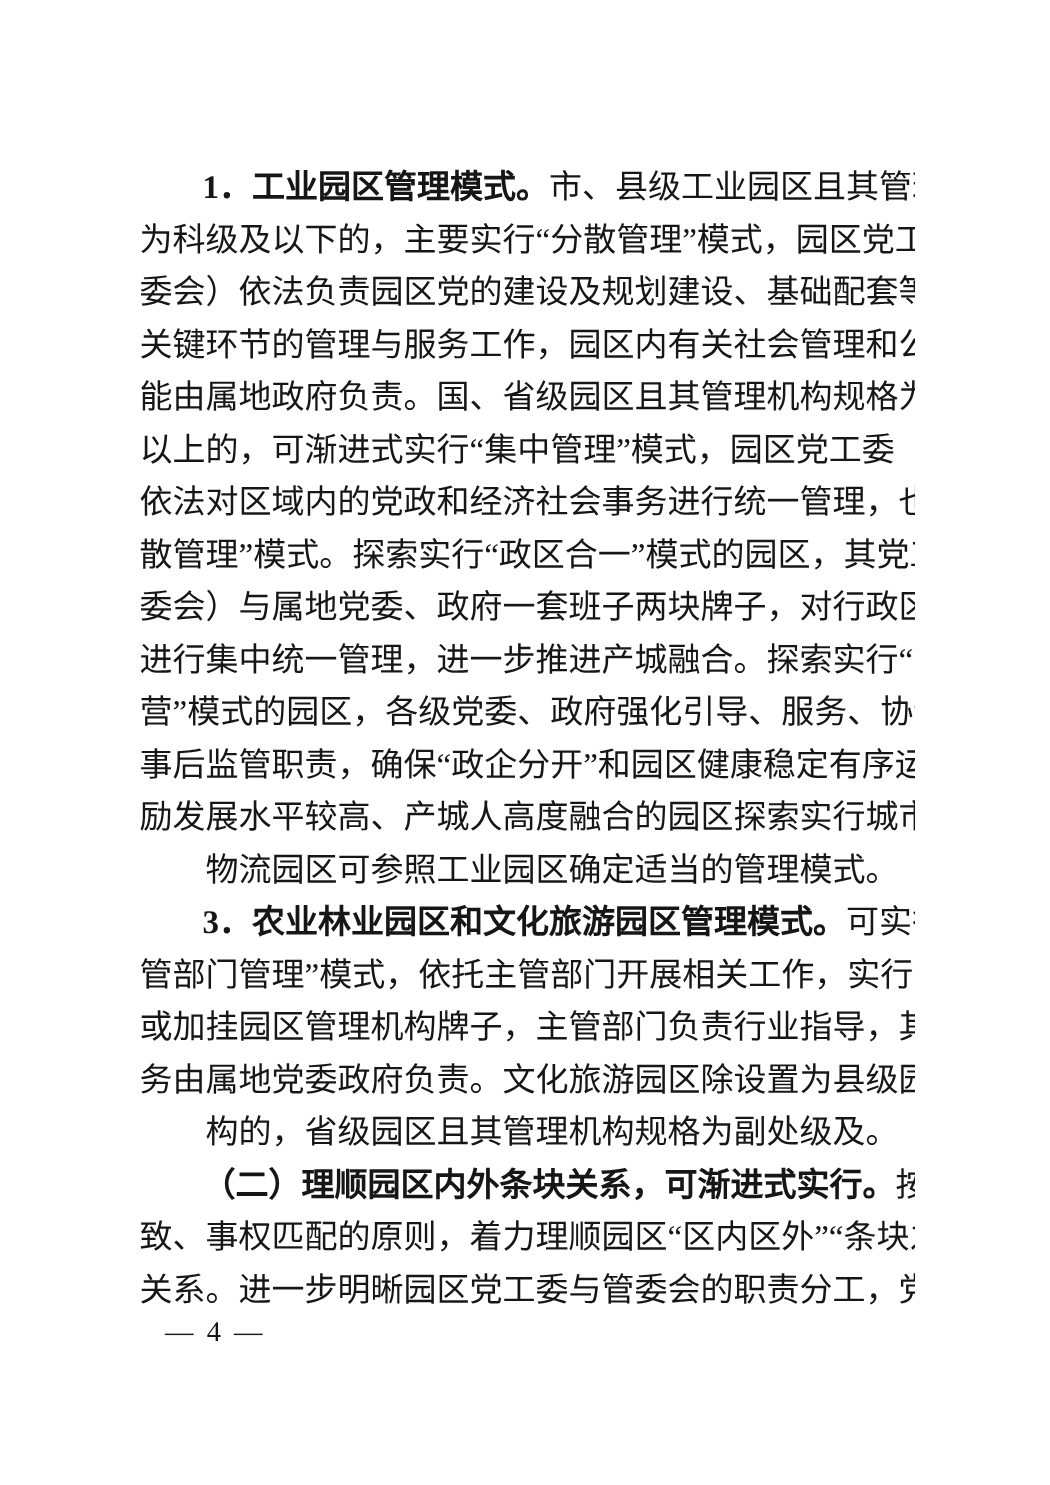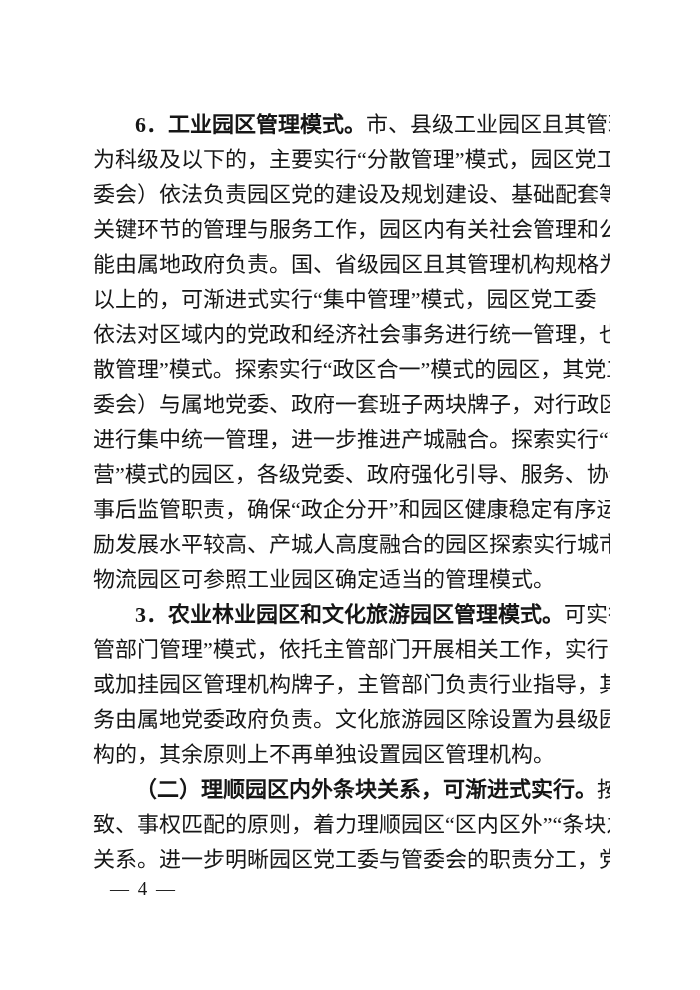--- a/index.html
+++ b/index.html
@@ -24,20 +24,21 @@
     line-height: 35px;
     font-size: 22px;
     color: #161616;
     text-align: justify;
     text-align-last: justify;
     overflow: hidden;
     white-space: nowrap;
   }
   .line.flush {
     text-align-last: left;
+    margin-left: 44px;
   }
   .line.indent {
     padding-left: 42px;
   }
   .seg.bold {
     font-weight: 700;
   }
   .page-number {
     position: absolute;
     left: 110px; top: 878px;
@@ -45,37 +46,37 @@
     color: #161616;
     letter-spacing: 2px;
   }
 </style>
 </head>
 <body>
 
 <div class="page">
   <main class="text-block">
 
-  <div class="line indent"><span class="seg bold">6．工业园区管理模式。</span><span class="seg">市、县级工业园区且其管理机构规格</span></div>
+  <div class="line indent"><span class="seg bold">1．工业园区管理模式。</span><span class="seg">市、县级工业园区且其管理机构规格</span></div>
       <div class="line"><span class="seg">为科级及以下的，主要实行“分散管理”模式，园区党工委（管</span></div>
       <div class="line"><span class="seg">委会）依法负责园区党的建设及规划建设、基础配套等产业发展</span></div>
       <div class="line"><span class="seg">关键环节的管理与服务工作，园区内有关社会管理和公共服务职</span></div>
       <div class="line"><span class="seg">能由属地政府负责。国、省级园区且其管理机构规格为副处级及</span></div>
       <div class="line"><span class="seg">以上的，可渐进式实行“集中管理”模式，园区党工委（管委会）</span></div>
       <div class="line"><span class="seg">依法对区域内的党政和经济社会事务进行统一管理，也可实行“分</span></div>
       <div class="line"><span class="seg">散管理”模式。探索实行“政区合一”模式的园区，其党工委（管</span></div>
       <div class="line"><span class="seg">委会）与属地党委、政府一套班子两块牌子，对行政区域和园区</span></div>
       <div class="line"><span class="seg">进行集中统一管理，进一步推进产城融合。探索实行“市场化运</span></div>
       <div class="line"><span class="seg">营”模式的园区，各级党委、政府强化引导、服务、协调和事中</span></div>
       <div class="line"><span class="seg">事后监管职责，确保“政企分开”和园区健康稳定有序运行。鼓</span></div>
       <div class="line"><span class="seg">励发展水平较高、产城人高度融合的园区探索实行城市新区模式。</span></div>
       <div class="line flush"><span class="seg">物流园区可参照工业园区确定适当的管理模式。</span></div>
       <div class="line indent"><span class="seg bold">3．农业林业园区和文化旅游园区管理模式。</span><span class="seg">可实行“依托主</span></div>
       <div class="line"><span class="seg">管部门管理”模式，依托主管部门开展相关工作，实行合署办公</span></div>
       <div class="line"><span class="seg">或加挂园区管理机构牌子，主管部门负责行业指导，其他社会事</span></div>
       <div class="line"><span class="seg">务由属地党委政府负责。文化旅游园区除设置为县级园区管理机</span></div>
-      <div class="line flush"><span class="seg">构的，其余原则上不再单独设置园区管理机构。</span></div>
+      <div class="line flush"><span class="seg">构的，省级园区且其管理机构规格为副处级及。</span></div>
       <div class="line indent"><span class="seg bold">（二）理顺园区内外条块关系，可渐进式实行。</span><span class="seg">按照权责一</span></div>
       <div class="line"><span class="seg">致、事权匹配的原则，着力理顺园区“区内区外”“条块之间”的</span></div>
       <div class="line"><span class="seg">关系。进一步明晰园区党工委与管委会的职责分工，党工委要切</span></div>
     </main>
   <div class="page-number">— 4 —</div>
 </div>
 
 </body></html>

